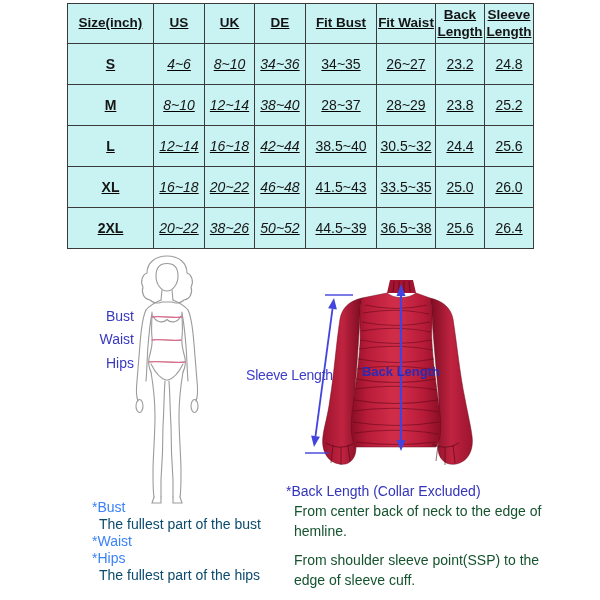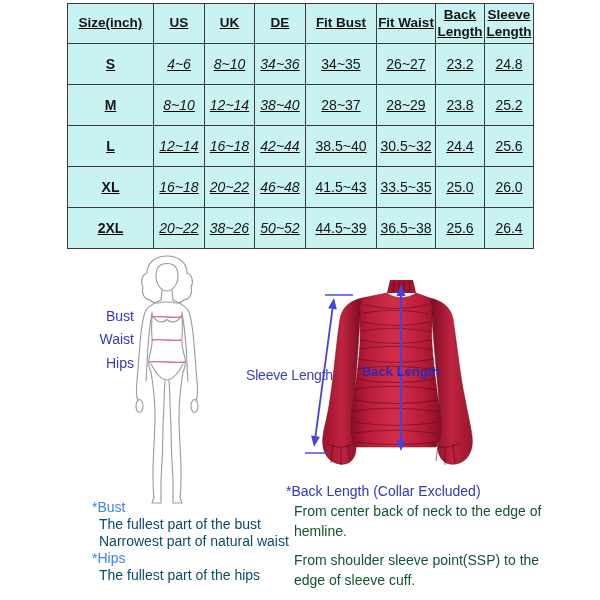--- a/index.html
+++ b/index.html
@@ -251,21 +251,21 @@
   <div class="fig-label" id="lbl-hips">Hips</div>
   <div id="lbl-sleeve-length">Sleeve Length</div>
   <div id="lbl-back-length">Back Length</div>
 
   <div id="notes-left">
       <div class="note-group">
         <div class="note-term">*Bust</div>
         <div class="note-desc">The fullest part of the bust</div>
       </div>
       <div class="note-group">
-        <div class="note-desc">Narrowest part of natural waist</div>
+        <div class="note-term">*Waist</div>
       </div>
       <div class="note-group">
         <div class="note-term">*Hips</div>
         <div class="note-desc">The fullest part of the hips</div>
       </div>
     </div>
   <div id="notes-right">
       <div class="note-group">
         <div class="note-term">*Back Length (Collar Excluded)</div>
         <div class="note-desc">From center back of neck to the edge of hemline.</div>

